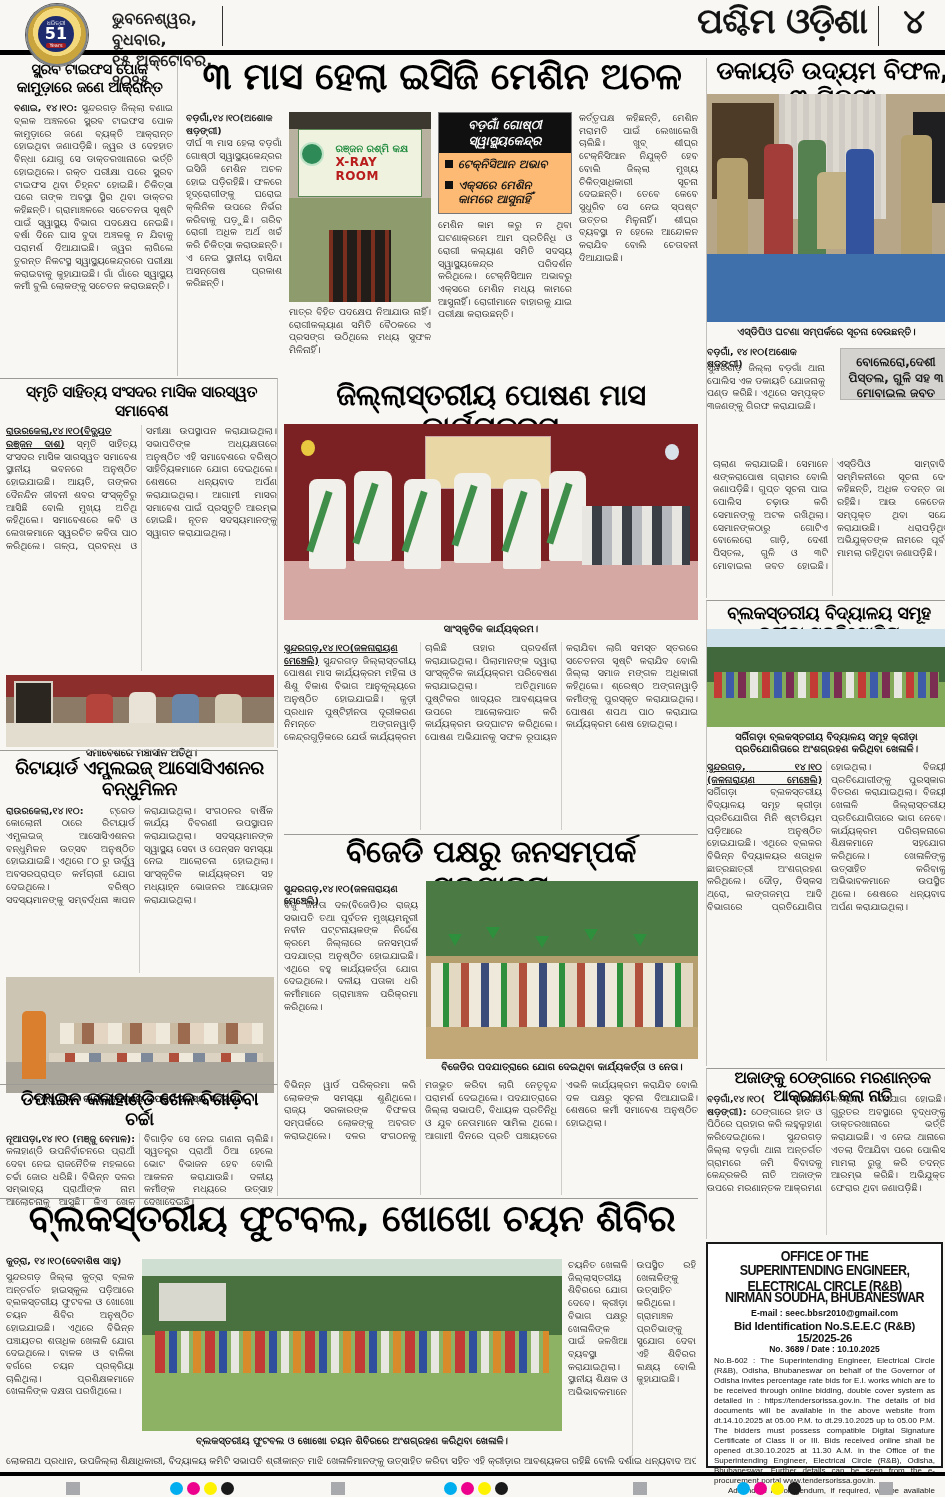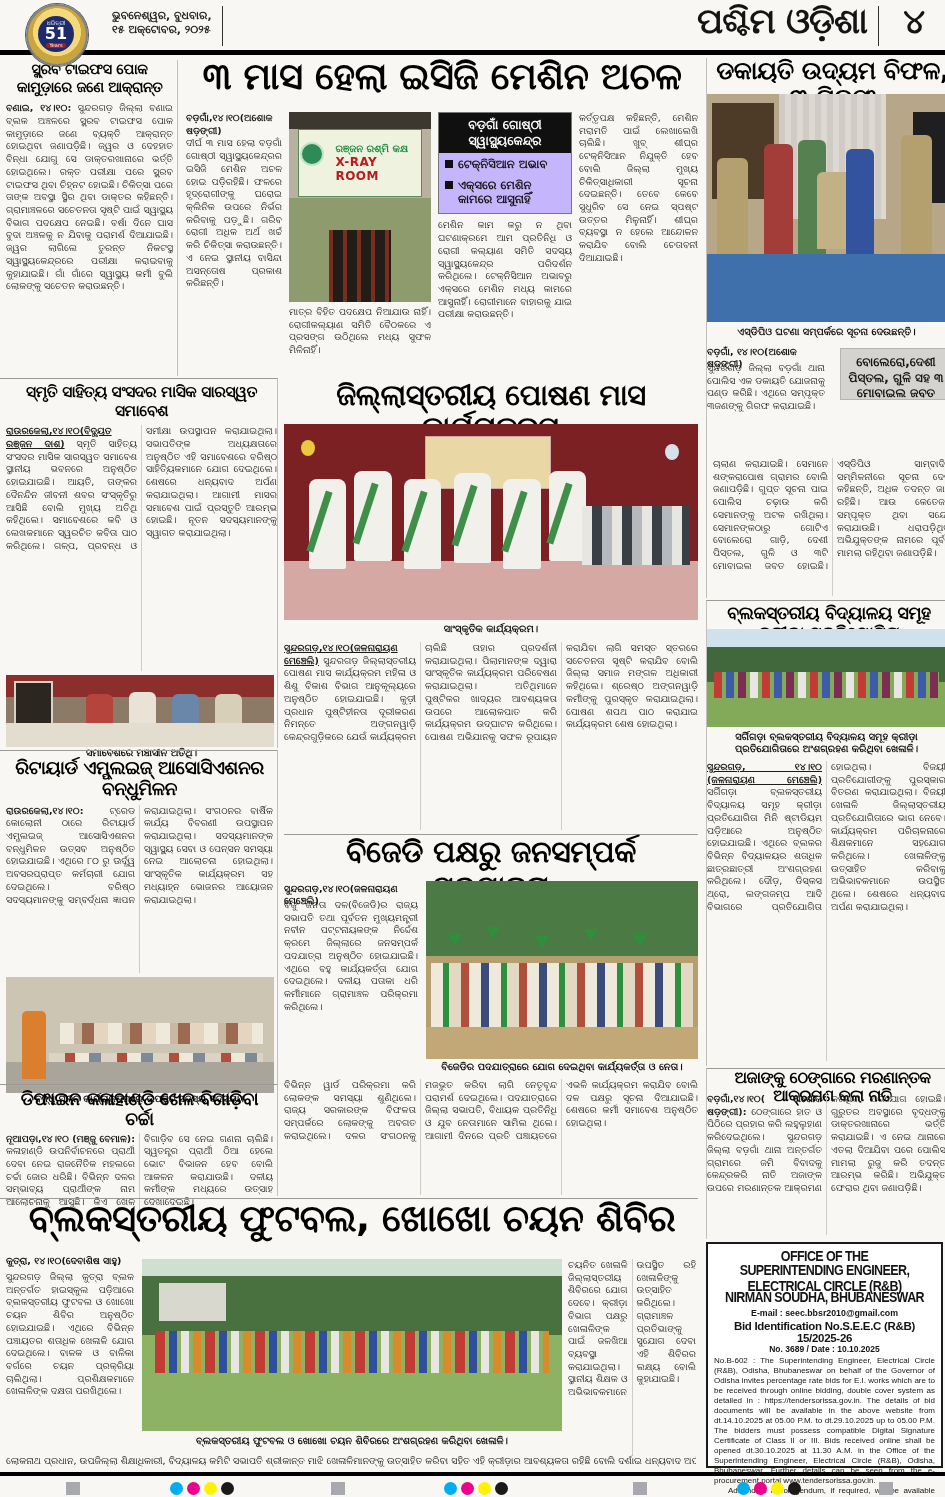--- a/index.html
+++ b/index.html
@@ -22,21 +22,21 @@
   #masthead{left:0;top:0;width:945px;height:50px;border-bottom:5px solid #000;background:#f8f7f3;}
   #logo{left:16px;top:4px;width:82px;height:56px;z-index:5;}
   .logo-outer{position:absolute;left:10px;top:0;width:58px;height:58px;border-radius:50%;
     background:radial-gradient(circle at 50% 45%,#f3d97b 0 55%,#caa43c 56% 78%,#9aa0a6 79% 100%);
     border:2px solid #7e8388;box-shadow:0 0 0 1px #555;}
   .logo-inner{position:absolute;left:22px;top:12px;width:36px;height:36px;border-radius:50%;background:#1d2a6e;
     display:flex;flex-direction:column;align-items:center;justify-content:center;color:#fff;}
   .logo-top{font-size:6px;line-height:1;}
   .logo-num{font-size:16px;font-weight:bold;line-height:1;text-align:center;}
   .logo-yrs{font-size:5px;line-height:1;background:#a11d22;padding:0 3px;border-radius:2px;margin-top:1px;}
-  #mast-date{left:112px;top:9px;width:102px;font-size:11px;font-weight:bold;line-height:1.3;color:#222;}
+  #mast-date{left:112px;top:9px;width:102px;font-size:16px;font-weight:bold;line-height:1.3;color:#222;}
   #mast-divider{left:222px;top:6px;width:0;height:40px;border-left:1.5px solid #333;}
   #mast-section{right:78px;top:1px;font-size:35px;font-weight:bold;letter-spacing:-1px;}
   #mast-pg-divider{right:66px;top:6px;width:0;height:40px;border-left:1.5px solid #333;}
   #mast-page{right:20px;top:1px;font-size:34px;font-weight:bold;}
 
   
   #a-ecg{left:186px;top:56px;width:512px;height:324px;}
   #a-ecg .hl{font-size:37px;text-align:center;display:block;line-height:1.15;}
   #ecg-row{position:absolute;left:0;top:56px;width:512px;height:262px;display:flex;gap:7px;}
   .ecg-c1{width:96px;}
@@ -46,21 +46,21 @@
   #xray-photo{height:190px;}
   .xray-sign{position:absolute;left:6%;top:9%;width:88%;height:36%;background:#eef2df;border:1px solid #5b8a57;
     display:flex;flex-direction:column;justify-content:center;padding-left:26%;box-sizing:border-box;}
   .xray-sign-l1{font-size:10px;font-weight:bold;color:#1f8a3d;line-height:1.2;}
   .xray-sign-l2{font-size:12px;font-weight:bold;color:#b91c1c;letter-spacing:.5px;}
   .xray-logo{position:absolute;left:8%;top:16%;width:20px;height:20px;border-radius:50%;background:#2e8b57;border:2px solid #bfe3c7;}
   .xray-wall{position:absolute;left:0;top:45%;width:100%;height:55%;background:#8e9b6d;}
   .xray-win{position:absolute;left:28%;top:62%;width:44%;height:38%;background:#221d18;
     background-image:repeating-linear-gradient(90deg,#7a2e1e 0 4px,#221d18 4px 14px);}
   .xray-shade{position:absolute;left:0;top:0;width:100%;height:9%;background:#3c372f;}
-  #ecg-infobox{border:1px solid #777;background:#c4b5fd;}
+  #ecg-infobox{border:1px solid #777;background:#fdba74;font-style:italic;}
   #ecg-infobox .ib-head{background:#101010;color:#fff;font-weight:bold;font-size:12.5px;text-align:center;padding:4px 2px;}
   .ib-row{display:flex;gap:5px;padding:5px 6px 2px 6px;font-size:11.5px;font-weight:bold;line-height:1.2;}
   .sq{flex:0 0 auto;width:8px;height:8px;background:#111;margin-top:2px;}
 
   
   #a-dacoity{left:706px;top:58px;width:239px;height:540px;}
   #a-dacoity .hl{font-size:24.5px;display:block;text-align:center;line-height:1.1;}
   #dac-photo{position:absolute;left:0;top:36px;width:239px;height:228px;background:#b7a788;}
   .dac-curtain{position:absolute;left:30%;top:0;width:45%;height:55%;background:#ddd8d0;
     background-image:repeating-linear-gradient(90deg,rgba(0,0,0,.06) 0 6px,rgba(255,255,255,0) 6px 12px);}
@@ -77,21 +77,21 @@
   #dac-caption{position:absolute;left:0;top:268px;width:239px;}
   #dac-dateline{position:absolute;left:0;top:288px;width:120px;}
   #dac-lead{position:absolute;left:0;top:304px;width:118px;height:90px;}
   #dac-box{position:absolute;right:0;top:290px;width:112px;height:52px;background:#d4d3d0;border:1px solid #b5b4b1;
     font-size:12px;font-weight:bold;text-align:center;line-height:1.3;padding:6px 3px;box-sizing:border-box;}
   #dac-body{position:absolute;left:6px;top:400px;width:239px;height:138px;}
 
   
   #a-scrub{left:0;top:60px;width:178px;height:316px;padding:0 4px 0 6px;box-sizing:border-box;}
   #a-scrub .hl{font-size:14.5px;display:block;text-align:center;line-height:1.25;}
-  #scrub-body{margin-top:6px;height:250px;}
+  #scrub-body{margin-top:6px;height:250px;margin-left:8px;}
 
   
   #a-sahitya{left:0;top:378px;width:278px;height:370px;padding:4px 0 0 6px;box-sizing:border-box;}
   #a-sahitya .hl{font-size:15.5px;display:block;text-align:center;line-height:1.2;}
   #sah-body{margin-top:5px;height:246px;}
   #sah-photo{width:268px;height:72px;margin-top:4px;background:#8d7a66;}
   .sah-banner{position:absolute;left:0;top:0;width:100%;height:30%;background:#8c2f2c;}
   .sah-frame{position:absolute;left:3%;top:8%;width:13%;height:60%;background:#2c2620;border:2px solid #d8d2c6;}
   .sah-table{position:absolute;left:0;bottom:0;width:100%;height:34%;background:#e3ddd0;}
   .sah-p1{left:30%;top:26%;width:10%;height:42%;background:#b5443c;}

